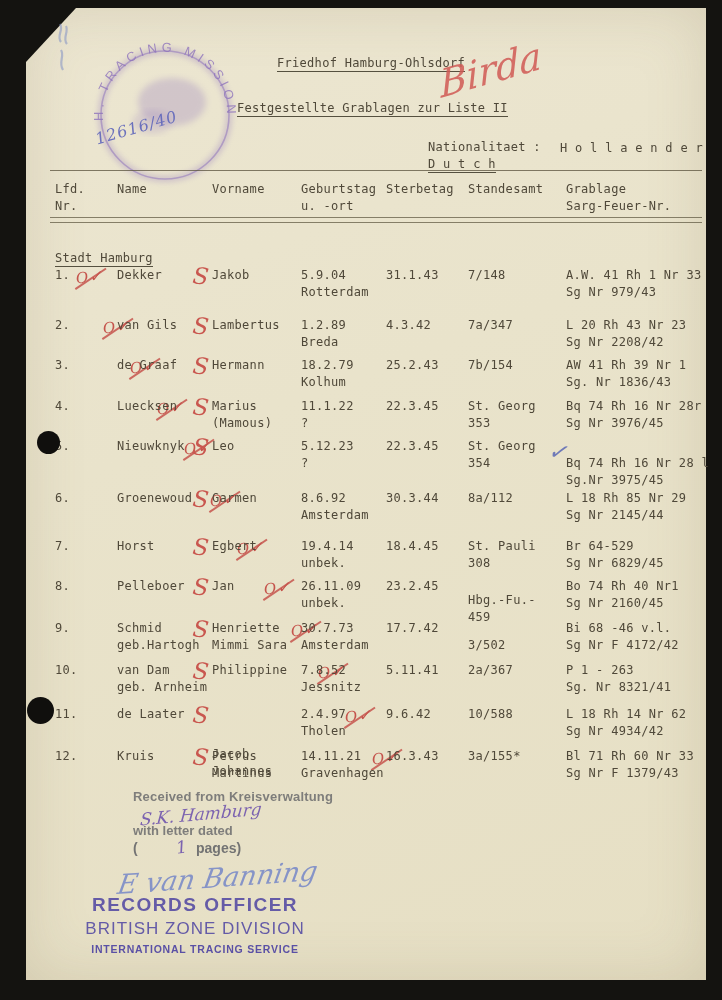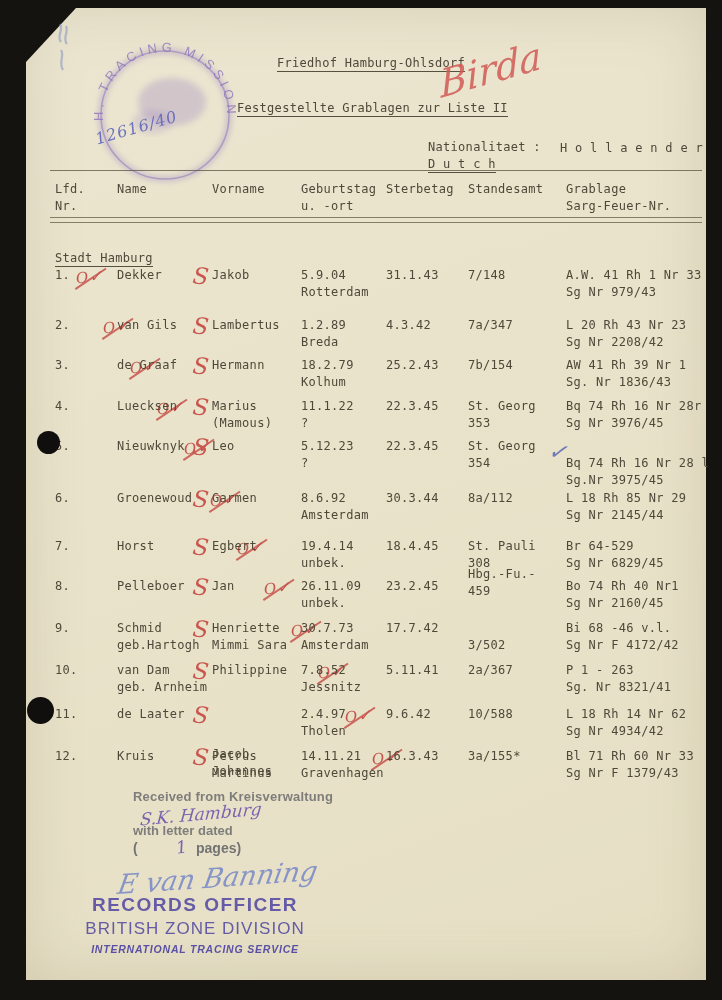--- a/index.html
+++ b/index.html
@@ -99,21 +99,21 @@
 Sg Nr 3976/45</div><div class="abs type" style="left: 55px; top: 438px;">5.</div><div class="abs redmark" style="left: 76px; top: 438px;">O✓</div><div class="abs type" style="left: 117px; top: 438px;">Nieuwknyk</div><div class="abs red-s" style="left: 193px; top: 434px;">S</div><div class="abs type" style="left: 212px; top: 438px;">Leo</div><div class="abs type" style="left: 301px; top: 438px;">5.12.23
 ?</div><div class="abs type" style="left: 386px; top: 438px;">22.3.45</div><div class="abs type" style="left: 468px; top: 438px;">St. Georg
 354</div><div class="abs type" style="left: 566px; top: 438px;">
 Bq 74 Rh 16 Nr 28 l
 Sg.Nr 3975/45</div><div class="abs type" style="left: 55px; top: 490px;">6.</div><div class="abs redmark" style="left: 76px; top: 490px;">O✓</div><div class="abs type" style="left: 117px; top: 490px;">Groenewoud</div><div class="abs red-s" style="left: 193px; top: 486px;">S</div><div class="abs type" style="left: 212px; top: 490px;">Garmen</div><div class="abs type" style="left: 301px; top: 490px;">8.6.92
 Amsterdam</div><div class="abs type" style="left: 386px; top: 490px;">30.3.44</div><div class="abs type" style="left: 468px; top: 490px;">8a/112</div><div class="abs type" style="left: 566px; top: 490px;">L 18 Rh 85 Nr 29
 Sg Nr 2145/44</div><div class="abs type" style="left: 55px; top: 538px;">7.</div><div class="abs redmark" style="left: 76px; top: 538px;">O✓</div><div class="abs type" style="left: 117px; top: 538px;">Horst</div><div class="abs red-s" style="left: 193px; top: 534px;">S</div><div class="abs type" style="left: 212px; top: 538px;">Egbert</div><div class="abs type" style="left: 301px; top: 538px;">19.4.14
 unbek.</div><div class="abs type" style="left: 386px; top: 538px;">18.4.45</div><div class="abs type" style="left: 468px; top: 538px;">St. Pauli
 308</div><div class="abs type" style="left: 566px; top: 538px;">Br 64-529
 Sg Nr 6829/45</div><div class="abs type" style="left: 55px; top: 578px;">8.</div><div class="abs redmark" style="left: 76px; top: 578px;">O✓</div><div class="abs type" style="left: 117px; top: 578px;">Pelleboer</div><div class="abs red-s" style="left: 193px; top: 574px;">S</div><div class="abs type" style="left: 212px; top: 578px;">Jan</div><div class="abs type" style="left: 301px; top: 578px;">26.11.09
-unbek.</div><div class="abs type" style="left: 386px; top: 578px;">23.2.45</div><div class="abs type" style="left: 468px; top: 566px;">Hbg.-Fu.-
+unbek.</div><div class="abs type" style="left: 386px; top: 578px;">23.2.45</div><div class="abs type" style="left: 468px; top: 592px;">Hbg.-Fu.-
 459</div><div class="abs type" style="left: 566px; top: 578px;">Bo 74 Rh 40 Nr1
 Sg Nr 2160/45</div><div class="abs type" style="left: 55px; top: 620px;">9.</div><div class="abs redmark" style="left: 76px; top: 620px;">O✓</div><div class="abs type" style="left: 117px; top: 620px;">Schmid
 geb.Hartogh</div><div class="abs red-s" style="left: 193px; top: 616px;">S</div><div class="abs type" style="left: 212px; top: 620px;">Henriette
 Mimmi Sara</div><div class="abs type" style="left: 301px; top: 620px;">30.7.73
 Amsterdam</div><div class="abs type" style="left: 386px; top: 620px;">17.7.42</div><div class="abs type" style="left: 468px; top: 620px;">
 3/502</div><div class="abs type" style="left: 566px; top: 620px;">Bi 68 -46 v.l.
 Sg Nr F 4172/42</div><div class="abs type" style="left: 55px; top: 662px;">10.</div><div class="abs redmark" style="left: 76px; top: 662px;">O✓</div><div class="abs type" style="left: 117px; top: 662px;">van Dam
 geb. Arnheim</div><div class="abs red-s" style="left: 193px; top: 658px;">S</div><div class="abs type" style="left: 212px; top: 662px;">Philippine</div><div class="abs type" style="left: 301px; top: 662px;">7.8.52
 Jessnitz</div><div class="abs type" style="left: 386px; top: 662px;">5.11.41</div><div class="abs type" style="left: 468px; top: 662px;">2a/367</div><div class="abs type" style="left: 566px; top: 662px;">P 1 - 263
 Sg. Nr 8321/41</div><div class="abs type" style="left: 55px; top: 706px;">11.</div><div class="abs redmark" style="left: 76px; top: 706px;">O✓</div><div class="abs type" style="left: 117px; top: 706px;">de Laater</div><div class="abs red-s" style="left: 193px; top: 702px;">S</div><div class="abs type" style="left: 212px; top: 730px; margin-top: 16px;">Jacob
@@ -133,15 +133,15 @@
   <div class="abs hand" style="left:140px;top:804px;color:#7c63b0;font-size:17px;transform:rotate(-5deg) skewX(-10deg);">S.K. Hamburg</div>
   <div class="abs stamp-purple" style="left:133px;top:823px;font-size:13px;font-weight:bold;opacity:.9;">with letter dated</div>
   <div class="abs stamp-purple" style="left:133px;top:840px;font-size:14px;font-weight:bold;">(</div>
   <div class="abs hand" style="left:176px;top:837px;color:#7c63b0;font-size:17px;transform:rotate(-8deg);">1</div>
   <div class="abs stamp-purple" style="left:196px;top:840px;font-size:14px;font-weight:bold;">pages)</div>
 
   <div class="abs hand" style="left:118px;top:862px;color:#6f82c8;font-size:27px;transform:rotate(-4deg) skewX(-14deg);opacity:.8;white-space:nowrap;">E van Banning</div>
   <div class="abs" style="left:80px;top:891px;width:230px;text-align:center;color:#5a50a5;font-family:'Liberation Sans',sans-serif;">
     <div style="font-size:19px;font-weight:bold;letter-spacing:1.5px;margin-top:3px;opacity:.92;">RECORDS OFFICER</div>
     <div style="font-size:17px;font-weight:normal;letter-spacing:1px;margin-top:3px;opacity:.92;">BRITISH ZONE DIVISION</div>
-    <div style="font-size:10.5px;font-weight:bold;letter-spacing:.8px;margin-top:4px;font-style:italic;">INTERNATIONAL TRACING SERVICE</div>
+    <div style="font-size:10.5px;font-weight:bold;letter-spacing:.8px;margin-top:4px;">INTERNATIONAL TRACING SERVICE</div>
   </div>
 </div>
 
 </body></html>

